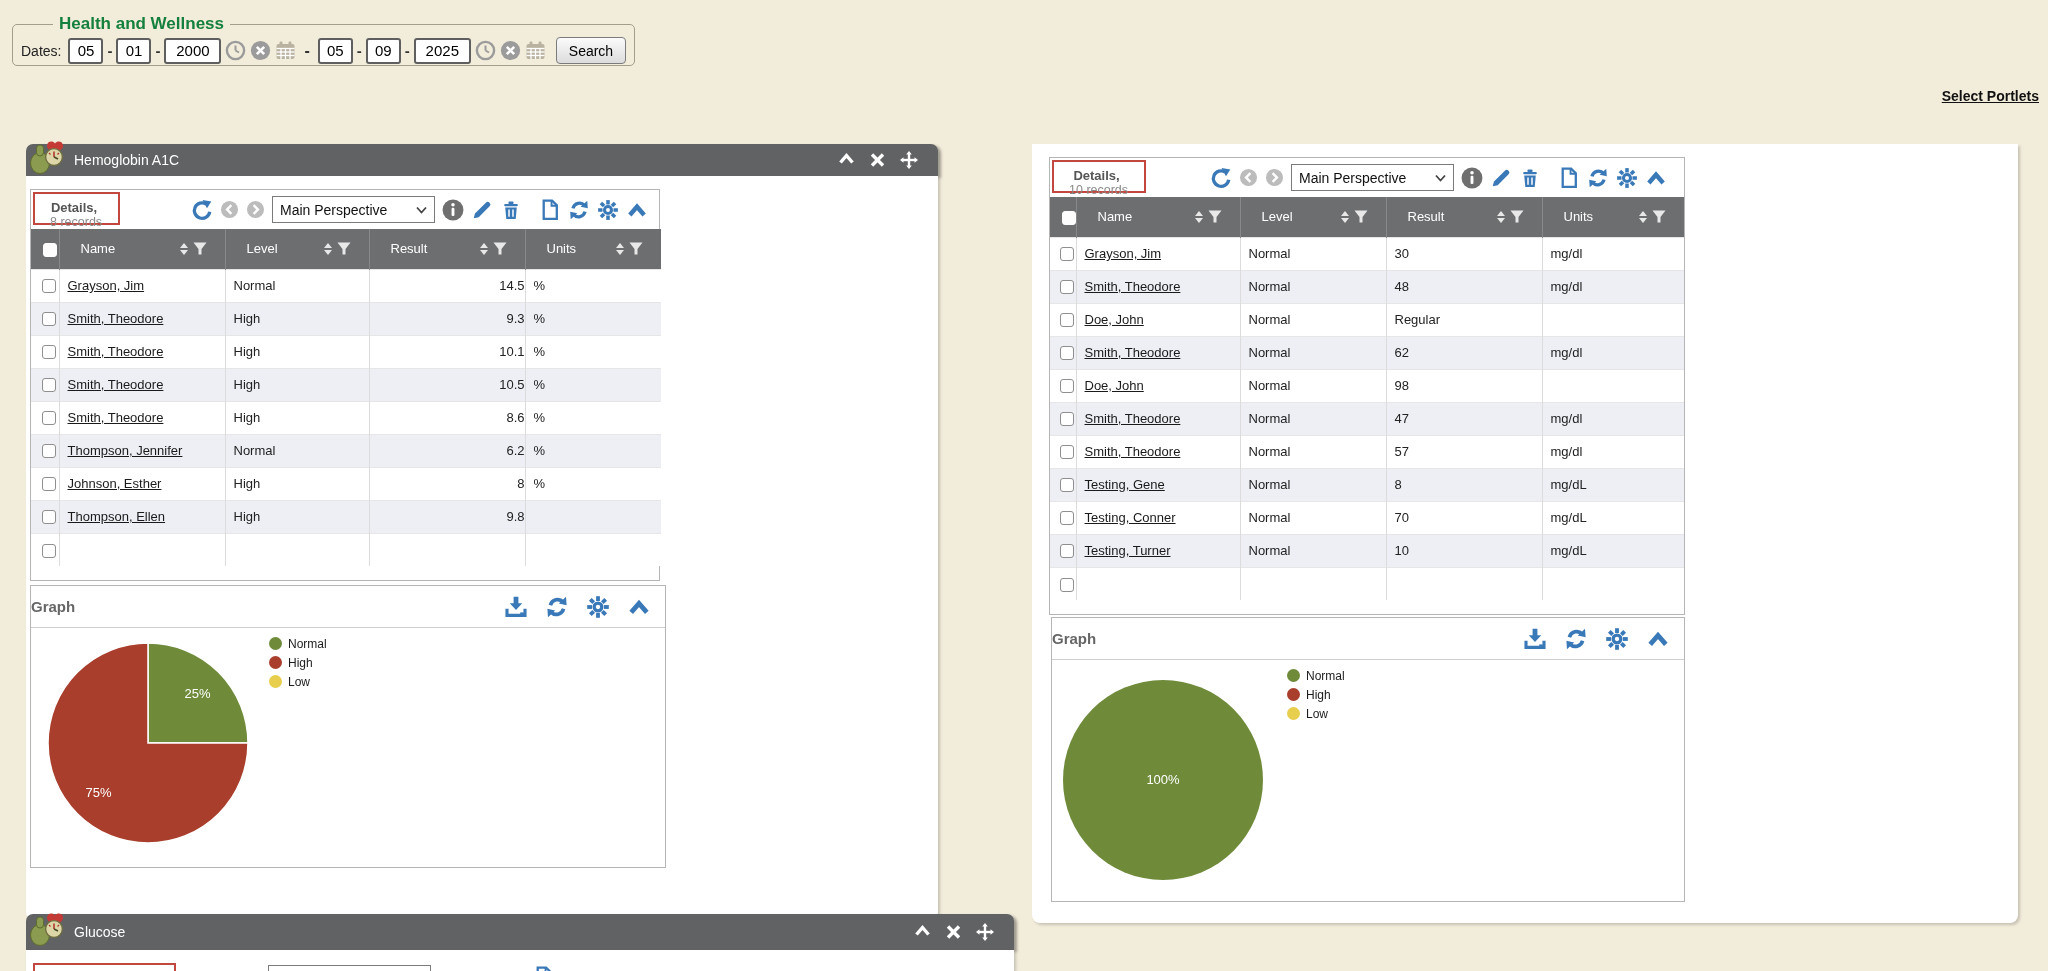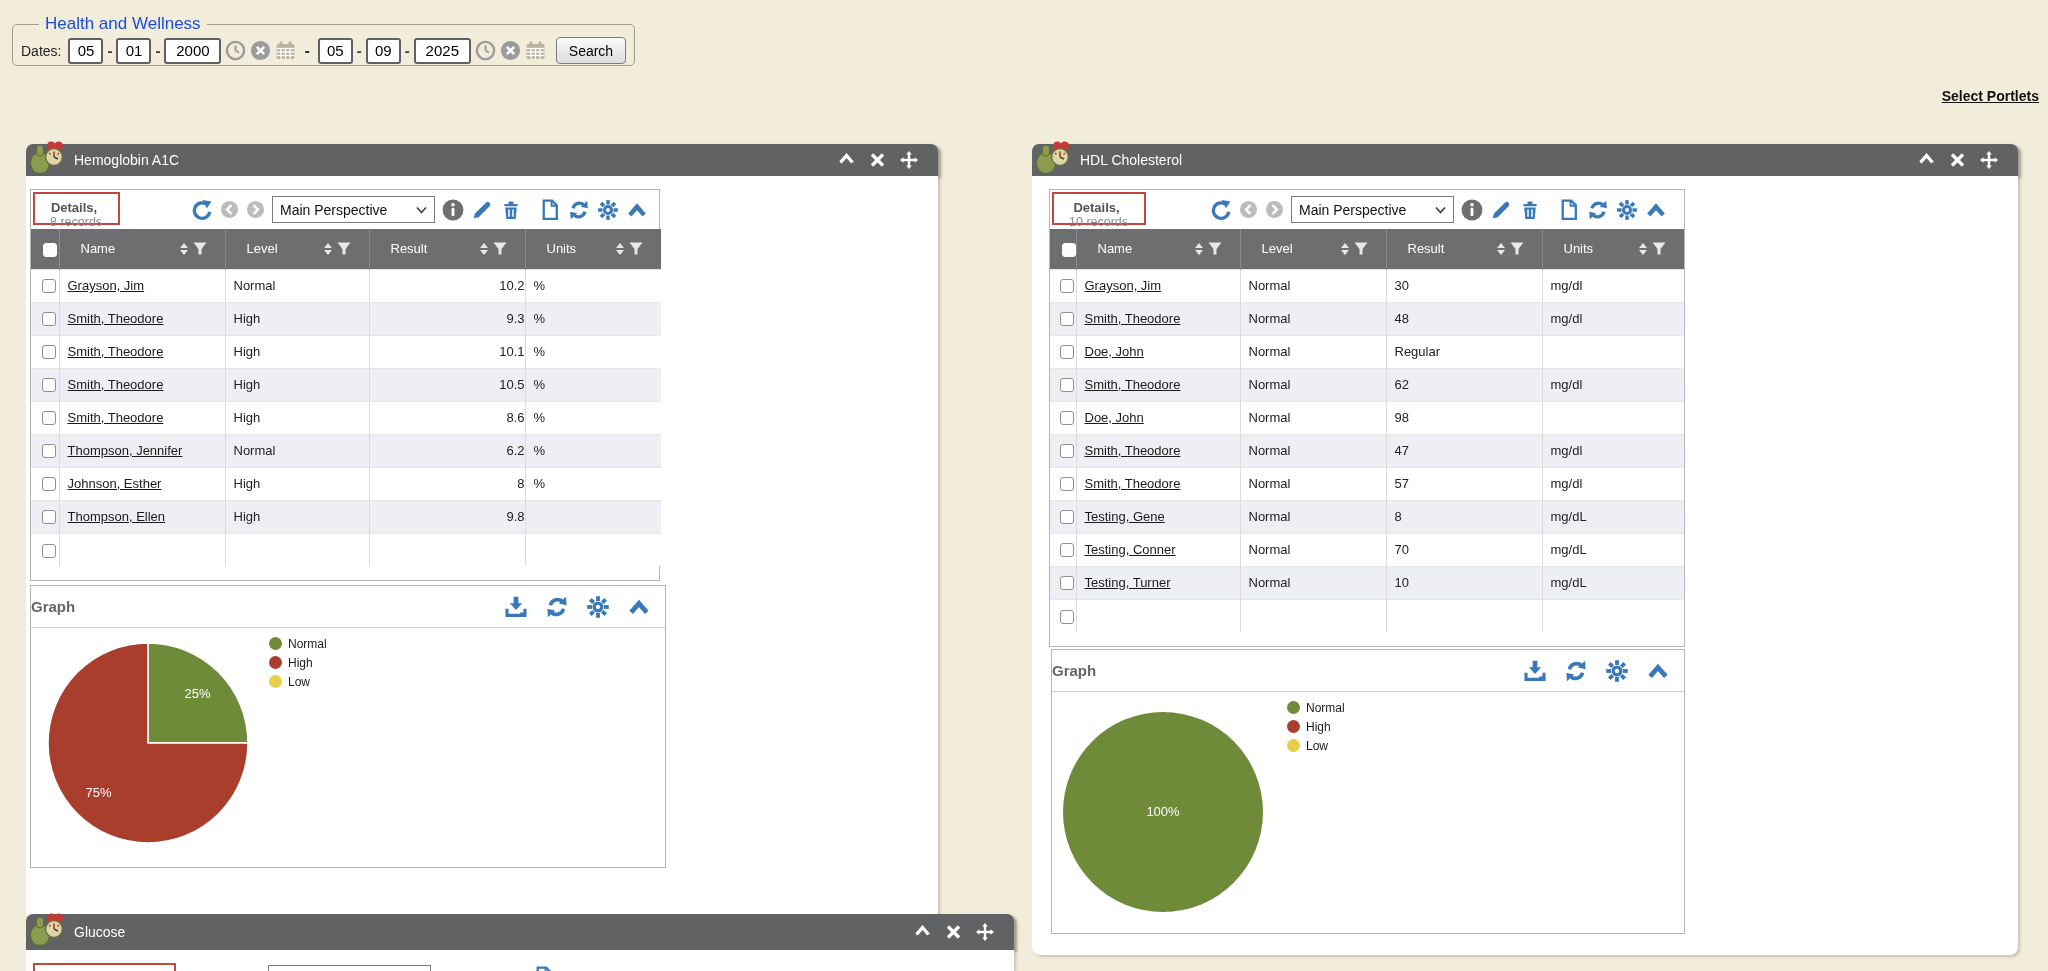--- a/index.html
+++ b/index.html
@@ -10,22 +10,22 @@
     font-family: "Liberation Sans", sans-serif;
     overflow: hidden;
     color: #222;
   }
   
   fieldset.filter {
     position: absolute; left: 12px; top: 14px; width: 546px; height: 52px;
     border: 1px solid #a39d8a; border-radius: 5px; padding: 2px 8px 4px 8px;
   }
   fieldset.filter legend {
-    margin-left: 18px; padding: 0 6px;
-    font-size: 17px; font-weight: normal; color: #1d4ed8;
+    margin-left: 32px; padding: 0 6px;
+    font-size: 17px; font-weight: bold; color: #15803d;
   }
   .dates-row { display: flex; align-items: center; gap: 4px; margin-top: 1px; }
   .dates-label { font-size: 14px; color: #222; margin-right: 3px; }
   .date-input {
     width: 35px; height: 26px; border: 2px solid #5f5f5f; border-radius: 3px;
     background: #fff; text-align: center; font-size: 15px; font-family: "Liberation Sans", sans-serif;
   }
   .date-input.year { width: 57px; }
   .dash { font-size: 15px; color: #333; font-weight: bold; }
   .grp-dash { font-size: 16px; color: #333; font-weight: bold; margin: 0 4px; }
@@ -401,21 +401,21 @@
                   </span>
                 </div>
               </th>
           </tr>
         </thead>
         <tbody>
             <tr>
               <td class="cb-cell"><span class="cb"></span></td>
               <td><span class="name-link">Grayson, Jim</span></td>
               <td>Normal</td>
-              <td class="res-r">10.2</td>
+              <td class="res-r">14.5</td>
               <td>%</td>
             </tr>
             <tr class="alt">
               <td class="cb-cell"><span class="cb"></span></td>
               <td><span class="name-link">Smith, Theodore</span></td>
               <td>High</td>
               <td class="res-r">9.3</td>
               <td>%</td>
             </tr>
             <tr>
@@ -508,37 +508,20 @@
         <div class="legend-item">
             <span class="legend-dot" style="background: rgb(232, 206, 77);"></span>
             <span class="legend-label">Low</span>
           </div>
       </div>
     </div>
   </div>
 </div>
 
 <div class="portlet" style="left:1032px; top:144px; width:986px;">
-  <div class="portlet-header">
-    <svg class="p-icon" width="36" height="36" viewBox="0 0 36 36">
-        <use href="#i-health"></use>
-      </svg>
-    <span class="p-title">HDL Cholesterol</span>
-    <span class="p-hicons">
-      <svg width="17" height="16" viewBox="0 0 17 16">
-          <use href="#i-collapse"></use>
-        </svg>
-      <svg width="17" height="18" viewBox="0 0 17 18">
-          <use href="#i-close"></use>
-        </svg>
-      <svg width="18" height="18" viewBox="0 0 18 18">
-          <use href="#i-move"></use>
-        </svg>
-    </span>
-  </div>
   <div class="portlet-body" style="height:779px;">
     <div class="details-box" style="left:17px; top:13px; width:636px;">
       <div class="toolbar">
         <span class="red-badge">
           <span class="d-label">Details,</span>
           <span class="d-count">10 records</span>
         </span>
         <span class="tb-items">
           <svg class="tb-icon" viewBox="0 0 20 20">
               <use href="#i-undo"></use>

